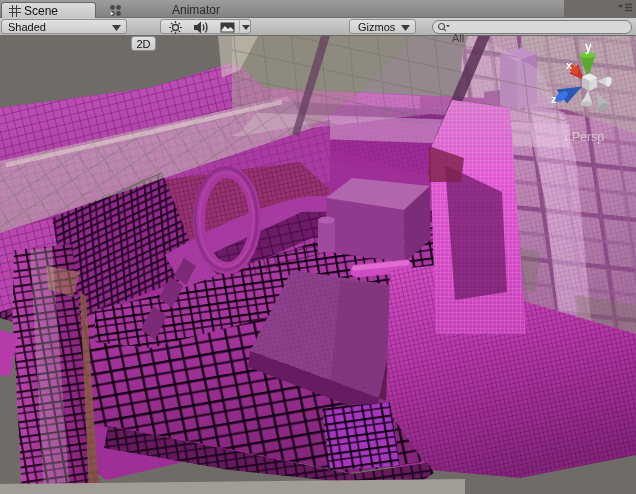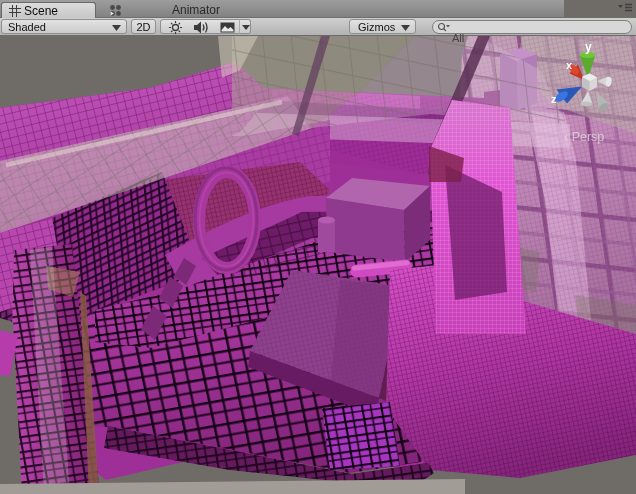--- a/index.html
+++ b/index.html
@@ -244,21 +244,21 @@
 </svg>
 </div>
 
 <div id="toolbar">
 <div class="btn" id="bShaded" style="left:1px;width:126px;">
 <span style="position:absolute;left:6px;top:1px;">Shaded</span>
 <svg width="9" height="6" style="position:absolute;right:5px;top:5px" viewBox="0 0 9 6">
           <polygon points="0,0 9,0 4.5,6" fill="#3c3c3c"></polygon>
         </svg>
 </div>
-<div class="btn" style="left:131px;width:25px;text-align:center;"><span style="position:relative;top:1px;">2D</span></div>
+<div class="btn" style="left:131px;width:25px;text-align:center;margin-top:17px;"><span style="position:relative;top:1px;">2D</span></div>
 <div class="btn" style="left:160px;width:29px;border-radius:3px 0 0 3px;">
 <svg width="15" height="15" style="position:absolute;left:7px;top:0" viewBox="0 0 15 15">
 <circle cx="7.5" cy="7.5" r="3" fill="none" stroke="#3a3a3a" stroke-width="1.3"></circle>
 <g stroke="#3a3a3a" stroke-width="1.2">
 <path d="M7.5 1V3M7.5 12V14M1 7.5H3M12 7.5H14M3 3L4.4 4.4M10.6 10.6L12 12M12 3L10.6 4.4M4.4 10.6L3 12"></path>
 </g>
 </svg>
 </div>
 <div class="btn" style="left:188px;width:29px;border-radius:0;border-left:none;">
 <svg width="16" height="13" style="position:absolute;left:6px;top:1px" viewBox="0 0 16 13">

